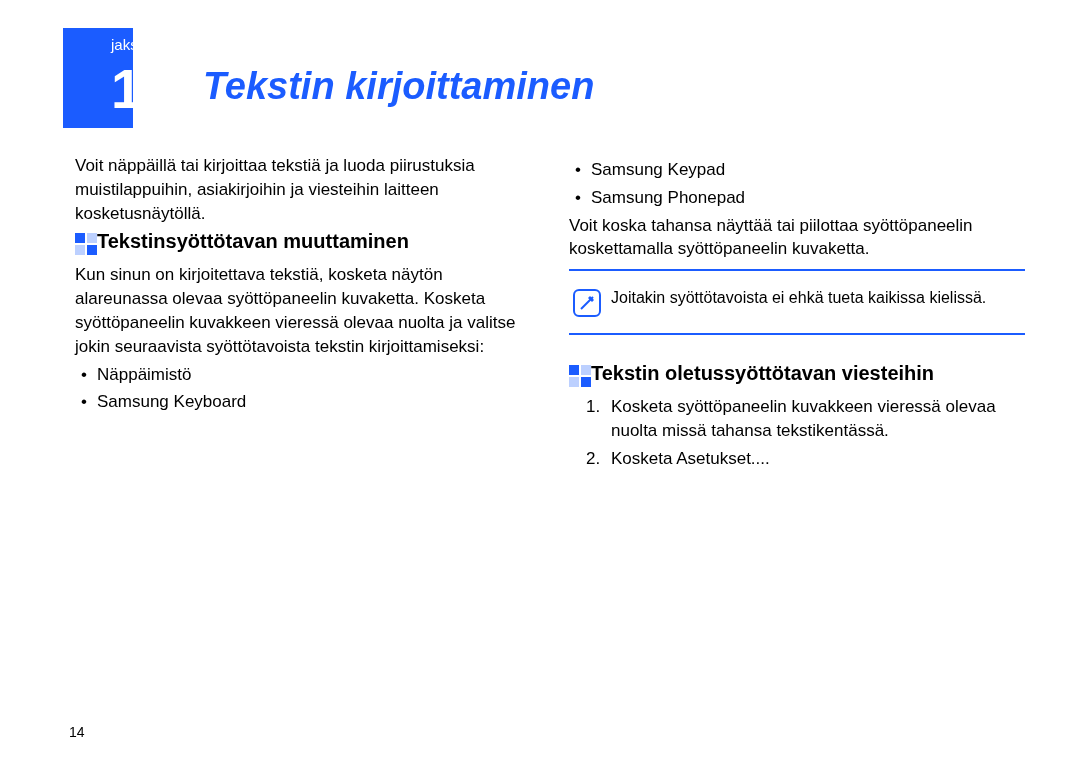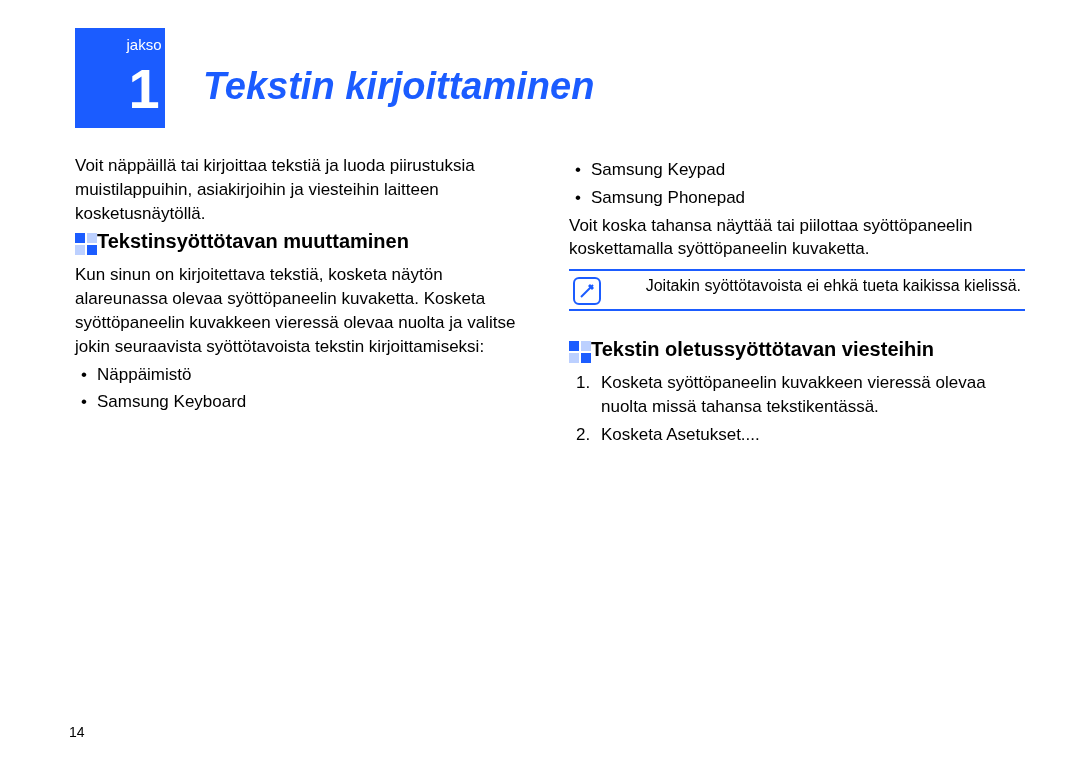--- a/index.html
+++ b/index.html
@@ -9,23 +9,23 @@
     line-height: 1.4;
     color: #000;
     width: 1080px;
     height: 765px;
     padding: 0;
     background: #fff;
     position: relative;
   }
   .chapter-badge {
     position: absolute;
-    left: 75px;
+    left: 63px;
     top: 28px;
-    width: 90px;
+    width: 70px;
     height: 100px;
     background: #1b5cff;
     color: #fff;
     text-align: center;
     padding-left: 48px;
   }
   .chapter-label {
     font-size: 15px;
     padding-top: 6px;
   }
@@ -93,32 +93,31 @@
     margin: 4px 0;
   }
   ul.bullets li::before {
     content: "•";
     position: absolute;
     left: 6px;
     top: 0;
   }
   ol.steps {
     list-style: decimal;
-    margin-left: 26px;
+    margin-left: 36px;
   }
   ol.steps li { margin: 4px 0; padding-left: 6px; }
   .note-box {
     border-top: 2px solid #1b5cff;
     border-bottom: 2px solid #1b5cff;
-    padding: 4px 4px;
+    padding: 16px 4px;
     margin: 8px 0 26px 0;
     display: flex;
     align-items: flex-start;
     gap: 10px;
-    text-align: right;
   }
   .note-icon {
     flex: 0 0 auto;
     width: 28px;
     height: 28px;
     border: 2px solid #1b5cff;
     border-radius: 6px;
     display: flex;
     align-items: center;
     justify-content: center;

